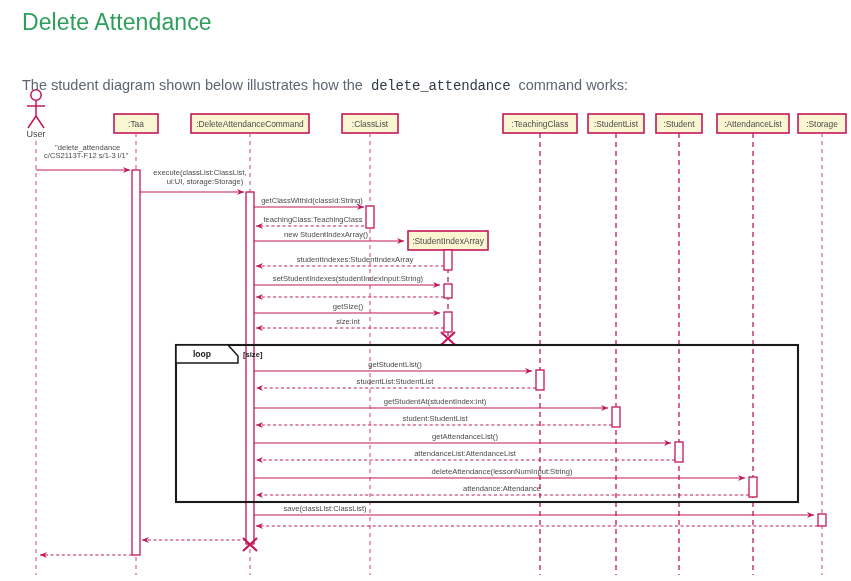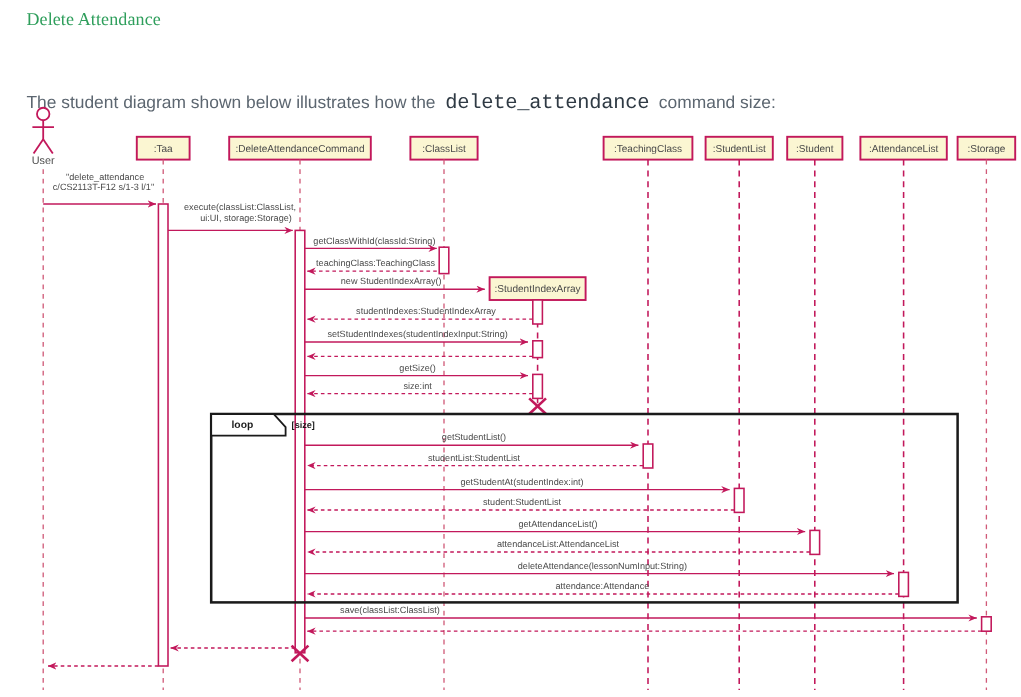--- a/index.html
+++ b/index.html
@@ -12,39 +12,38 @@
     height: 581px;
     font-family: "Liberation Sans", sans-serif;
     color: #3f4a55;
     overflow: hidden;
     position: relative;
   }
   #page-title {
     position: absolute;
     left: 22px;
     top: 9px;
-    font-size: 15px;
+    font-size: 23px;
     font-weight: 400;
     color: #2e9e5b;
     letter-spacing: 0.1px;
     margin: 0;
-    font-family: Liberation Serif, serif;
   }
   #intro-paragraph {
     position: absolute;
     left: 22px;
     top: 62px;
     font-size: 14.5px;
     color: #5c6670;
     white-space: nowrap;
     line-height: 1.2;
   }
   #intro-paragraph .code-span {
     font-family: "Liberation Mono", "DejaVu Sans Mono", monospace;
-    font-size: 17px;
+    font-size: 14px;
     color: #2f3a44;
     padding: 0 4px;
     letter-spacing: -0.2px;
   }
   #diagram-wrap {
     position: absolute;
     left: 0;
     top: 86px;
     width: 851px;
     height: 495px;
@@ -143,21 +142,21 @@
     stroke: #c2185b;
     stroke-width: 2.2;
     fill: none;
   }
 </style>
 </head>
 <body>
 
 <h1 id="page-title">Delete Attendance</h1>
 
-<p id="intro-paragraph"><span>The student diagram shown below illustrates how the</span> <span class="code-span">delete_attendance</span> <span>command size:</span></p>
+<p id="intro-paragraph"><span>The student diagram shown below illustrates how the</span> <span class="code-span">delete_attendance</span> <span>command works:</span></p>
 
 <div id="diagram-wrap">
   <svg id="seq-diagram" width="851" height="495" viewBox="0 86 851 495">
     <defs>
       <marker id="arrow-solid" markerWidth="8" markerHeight="8" refX="7" refY="3" orient="auto" markerUnits="userSpaceOnUse">
         <path d="M0,0 L7,3 L0,6 L2.2,3 Z" fill="#c2185b"></path>
       </marker>
       <marker id="arrow-open" markerWidth="8" markerHeight="8" refX="7" refY="3" orient="auto" markerUnits="userSpaceOnUse">
         <path d="M0,0 L7,3 L0,6 L2.2,3 Z" fill="#c2185b"></path>
       </marker>

